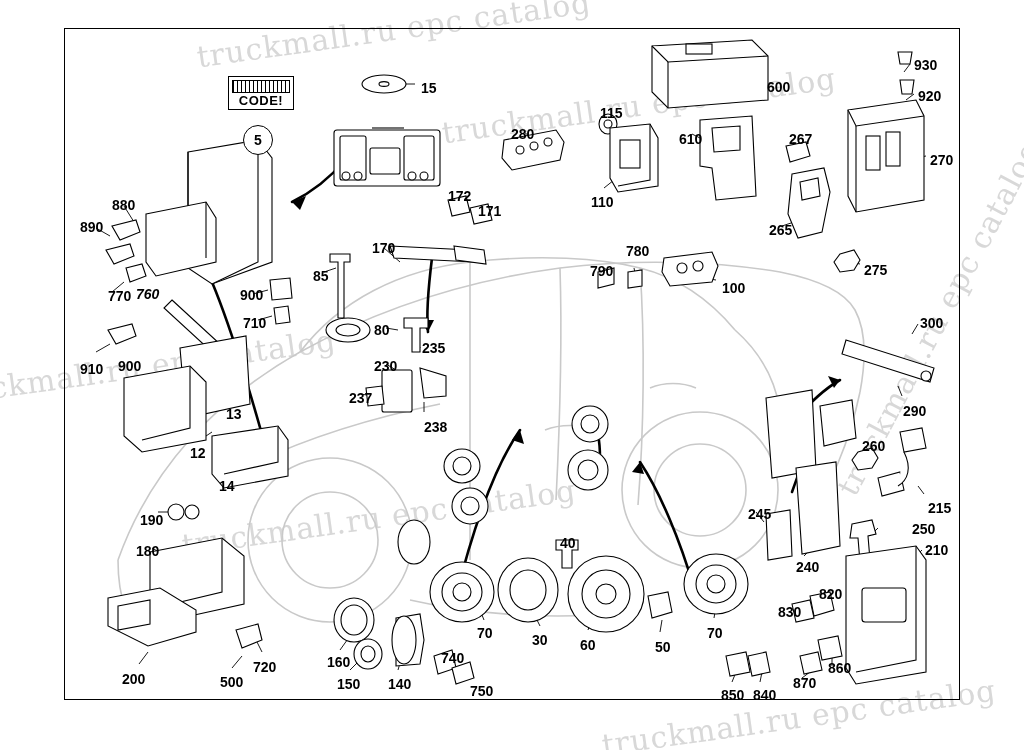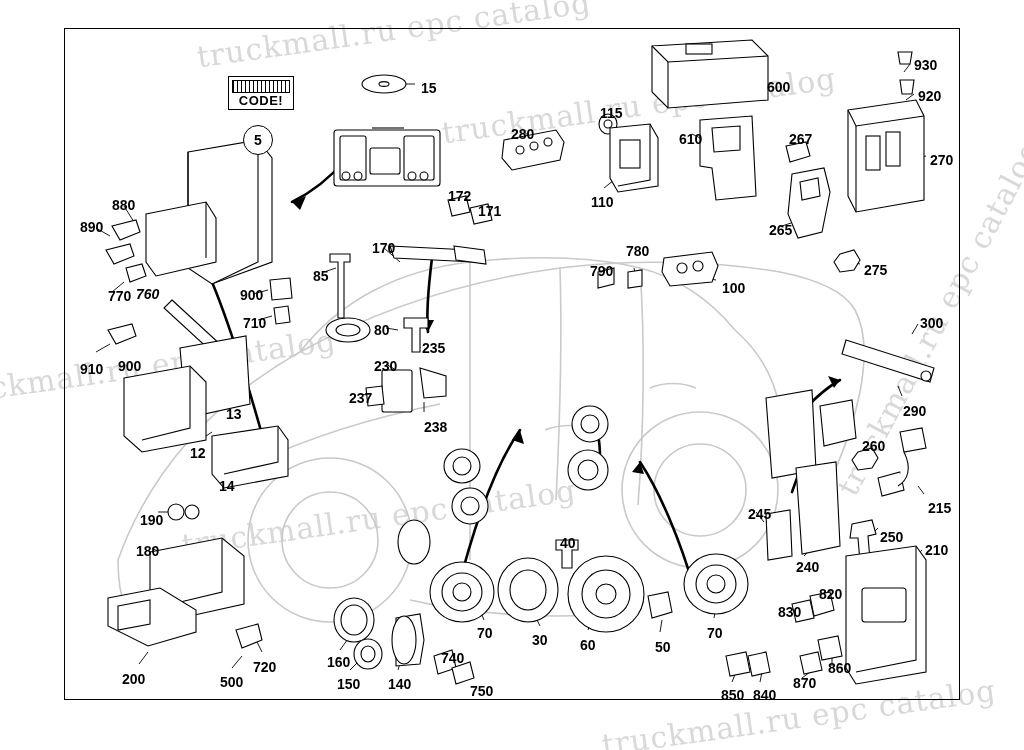--- a/index.html
+++ b/index.html
@@ -487,21 +487,21 @@
       <div class="lbl" style="left: 769px; top: 222px;">265</div>
       <div class="lbl" style="left: 864px; top: 262px;">275</div>
       <div class="lbl" style="left: 914px; top: 57px;">930</div>
       <div class="lbl" style="left: 918px; top: 88px;">920</div>
       <div class="lbl" style="left: 930px; top: 152px;">270</div>
       <div class="lbl" style="left: 920px; top: 315px;">300</div>
       <div class="lbl" style="left: 903px; top: 403px;">290</div>
       <div class="lbl" style="left: 862px; top: 438px;">260</div>
       <div class="lbl" style="left: 928px; top: 500px;">215</div>
       <div class="lbl" style="left: 748px; top: 506px;">245</div>
-      <div class="lbl" style="left: 880px; top: 521px; margin-top: 8px;">250</div>
+      <div class="lbl" style="left: 912px; top: 521px;">250</div>
       <div class="lbl" style="left: 796px; top: 559px;">240</div>
       <div class="lbl" style="left: 925px; top: 542px;">210</div>
       <div class="lbl" style="left: 819px; top: 586px;">820</div>
       <div class="lbl" style="left: 778px; top: 604px;">830</div>
       <div class="lbl" style="left: 828px; top: 660px;">860</div>
       <div class="lbl" style="left: 793px; top: 675px;">870</div>
       <div class="lbl" style="left: 721px; top: 687px;">850</div>
       <div class="lbl" style="left: 753px; top: 687px;">840</div>
     </div>
 

